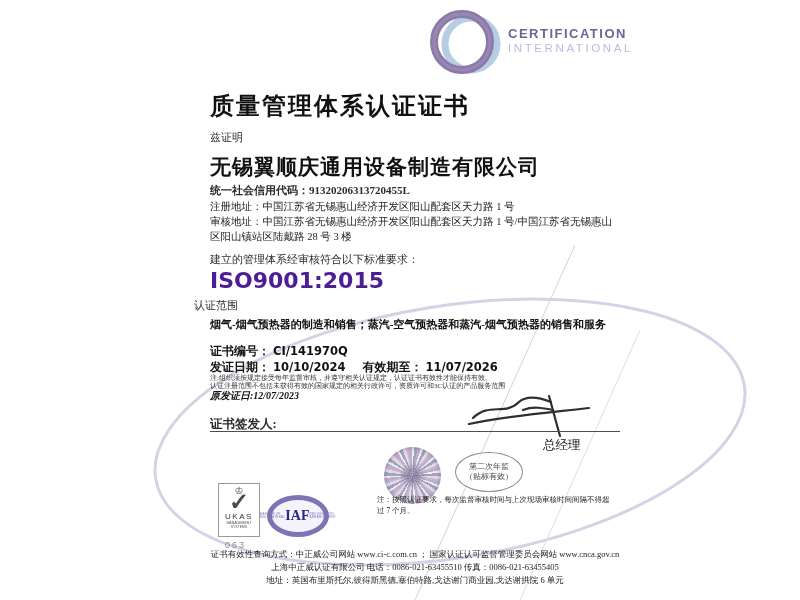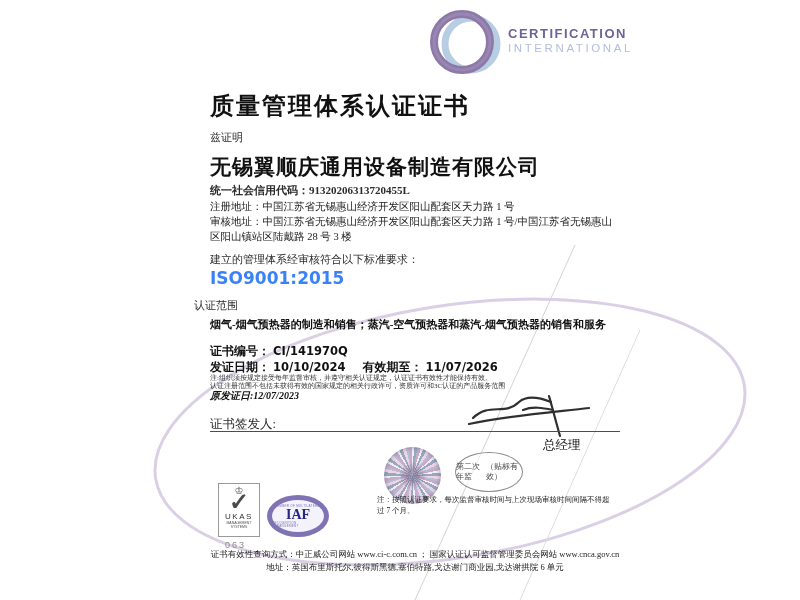--- a/index.html
+++ b/index.html
@@ -13,53 +13,53 @@
   .brand-line1{font-family:"Liberation Sans","DejaVu Sans",sans-serif;font-size:13px;
                font-weight:bold;letter-spacing:1.5px;color:#6d6396;}
   .brand-line2{font-family:"Liberation Sans","DejaVu Sans",sans-serif;font-size:11.5px;
                letter-spacing:2.6px;color:#b4bedc;margin-top:1px;}
 
   .title{font-size:24px;font-weight:bold;letter-spacing:2px;color:#111;}
   .small{font-size:11px;}
   .company{font-size:21px;font-weight:bold;letter-spacing:1px;color:#111;}
   .addr{font-size:10.5px;line-height:1.45;width:408px;color:#222;}
   .bold{font-weight:bold;}
-  .iso{font-family:"DejaVu Sans","Liberation Sans",sans-serif;font-size:17px;font-weight:bold;color:#3b82f6;}
+  .iso{font-family:"DejaVu Sans","Liberation Sans",sans-serif;font-size:22px;font-weight:bold;color:#4c1d95;}
   .scope{font-size:11px;font-weight:bold;width:410px;color:#111;}
   .detail{font-size:12px;color:#111;}
   .detail .val{font-family:"DejaVu Sans","Liberation Sans",sans-serif;font-weight:bold;font-size:11.5px;}
   .tiny-note{font-size:7px;color:#333;width:400px;line-height:1.35;}
   .orig{font-size:10px;font-weight:bold;color:#111;}
-  .issuer{font-size:12.5px;font-weight:normal;}
+  .issuer{font-size:12.5px;font-weight:bold;}
   .sig-rule{width:410px;border-top:1.5px solid #4d4d4d;}
   .gm{font-size:12.5px;color:#111;}
 
   .hologram{width:57px;height:57px;border-radius:50%;
     background:
       radial-gradient(circle at 50% 50%, rgba(110,100,135,0.55) 0 14%, rgba(255,255,255,0) 34%),
       repeating-conic-gradient(from 10deg, #c9aacb 0deg 7deg, #eef0f5 7deg 12deg,
         #96a9bd 12deg 19deg, #f0d3e6 19deg 26deg, #b6bfd4 26deg 31deg);
     box-shadow:inset 0 0 5px rgba(90,80,110,0.6);}
 
   .oval-stamp{width:66px;height:38px;border:1px solid #8a8a8a;border-radius:50%;
-    display:flex;flex-direction:row;align-items:center;justify-content:center;
+    display:flex;flex-direction:column;align-items:center;justify-content:center;
     font-size:8px;color:#444;line-height:1.25;background:rgba(255,255,255,0.6);}
 
   .stamp-note{font-size:7.5px;color:#222;width:238px;line-height:1.5;}
 
   .ukas-box{width:42px;height:54px;border:1px solid #9a9a9a;background:#fff;
     display:flex;flex-direction:column;align-items:center;padding-top:2px;box-sizing:border-box;}
   .ukas-crown{font-size:10px;color:#555;line-height:1;}
   .ukas-check{font-size:24px;font-weight:bold;color:#4a4a4a;line-height:0.8;margin-top:-3px;}
   .ukas-name{font-family:"Liberation Sans",sans-serif;font-size:8px;letter-spacing:1.5px;color:#333;margin-top:0px;}
   .ukas-sub{font-family:"Liberation Sans",sans-serif;font-size:3.5px;color:#555;text-align:center;line-height:1.2;}
   .ukas-num{font-family:"Liberation Sans",sans-serif;font-size:9px;letter-spacing:2px;color:#888;}
 
   .iaf-oval{width:62px;height:42px;border:5px solid #8073b4;border-radius:50%;background:#f4f2fb;
-    display:flex;flex-direction:column;align-items:center;justify-content:center;box-sizing:border-box;}
+    display:flex;align-items:center;justify-content:center;box-sizing:border-box;}
   .iaf-top,.iaf-bottom{font-family:"Liberation Sans",sans-serif;font-size:3px;color:#8073b4;
     letter-spacing:0.3px;line-height:1;}
   .iaf-txt{font-family:"Liberation Serif",serif;font-size:14px;font-weight:bold;color:#26268c;line-height:1;}
 
   .footer{width:430px;text-align:center;font-size:8.5px;color:#222;line-height:1.5;}
 </style>
 </head>
 <body>
 
 <div class="page">
@@ -138,16 +138,17 @@
   </div>
   <div class="abs z ukas-num" style="left:225px;top:540px;">063</div>
   <div class="abs z iaf-oval" style="left:267px;top:495px;">
     <div class="iaf-top">MEMBER OF MULTILATERAL</div>
     <div class="iaf-txt">IAF</div>
     <div class="iaf-bottom">RECOGNITION ARRANGEMENT</div>
   </div>
 
   <div class="abs z footer" style="left:200px;top:548px;">
     <div>证书有效性查询方式：中正威公司网站 www.ci-c.com.cn ； 国家认证认可监督管理委员会网站 www.cnca.gov.cn</div>
+    <div>上海中正威认证有限公司 电话：0086-021-63455510 传真：0086-021-63455405</div>
     <div>地址：英国布里斯托尔,彼得斯黑德,塞伯特路,戈达谢门商业园,戈达谢拱院 6 单元</div>
   </div>
 
 </div>
 
 </body></html>

